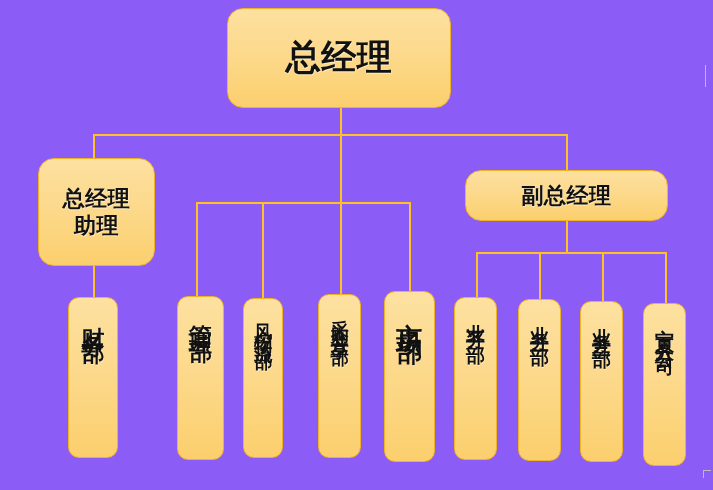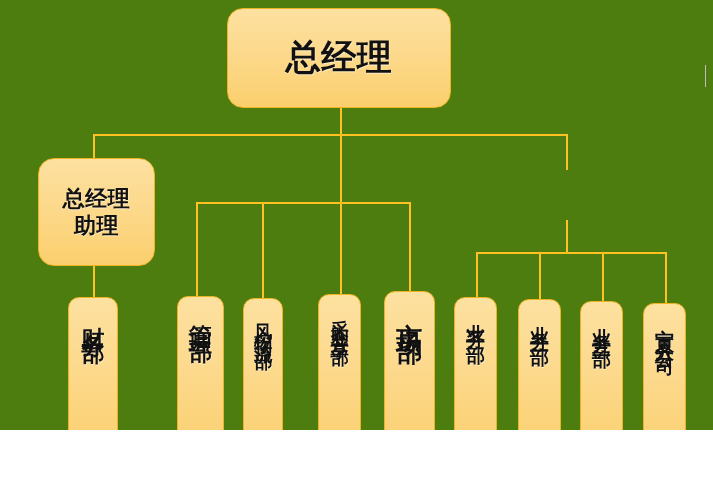--- a/index.html
+++ b/index.html
@@ -7,22 +7,22 @@
     margin: 0;
     padding: 0;
     background: #ffffff;
   }
   body {
     font-family: "DejaVu Sans", "Liberation Sans", sans-serif;
   }
   #chart-root {
     position: relative;
     width: 713px;
-    height: 430px;
-    background: #4d7c0f;
+    height: 490px;
+    background: #8b5cf6;
     overflow: hidden;
   }
 
   
   .conn {
     position: absolute;
     background: #FFC222;
   }
   .conn.h { height: 2px; }
   .conn.v { width: 2px; }
@@ -123,20 +123,23 @@
 
   <div class="node horiz n-gm" style="left:227px; top:8px; width:224px; height:100px;">
     <span class="label">总经理</span>
   </div>
 
   <div class="node horiz n-gma" style="left:38px; top:158px; width:117px; height:108px;">
     <span class="label">总经理
 助理</span>
   </div>
 
+  <div class="node horiz n-dgm" style="left:465px; top:170px; width:203px; height:51px;">
+    <span class="label">副总经理</span>
+  </div>
 
   <div class="node vert n-fin" style="left:68px; top:297px; width:50px; height:161px;">
     <span class="label">财务部</span>
   </div>
 
   <div class="node vert n-mgmt" style="left:177px; top:296px; width:47px; height:164px;">
     <span class="label">管理部</span>
   </div>
 
   <div class="node vert n-risk" style="left:243px; top:298px; width:40px; height:160px;">

